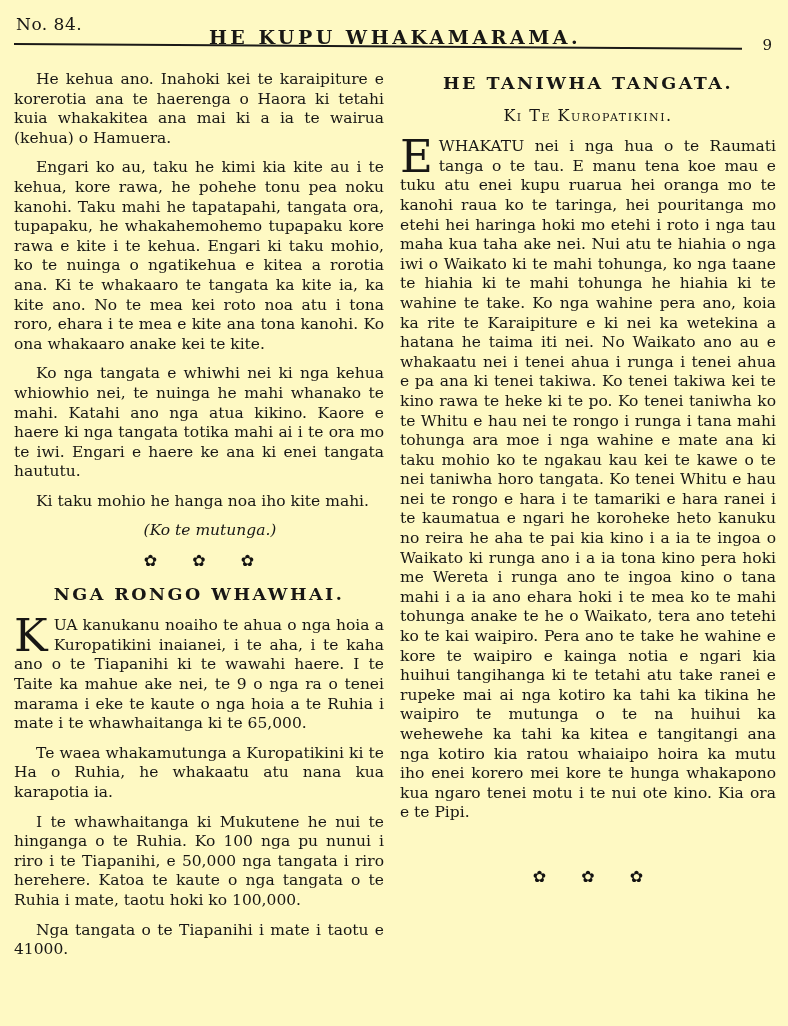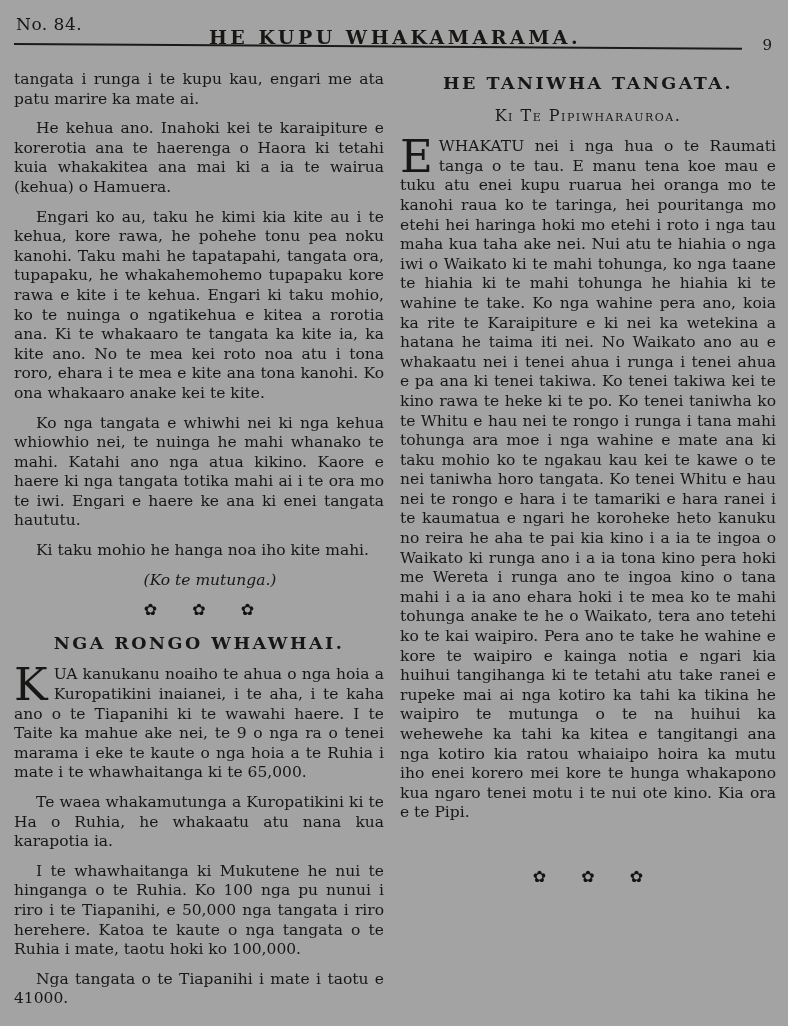--- a/index.html
+++ b/index.html
@@ -1,20 +1,20 @@
 <!DOCTYPE html>
 <html><head>
 <meta charset="utf-8">
 <style>
   html, body { margin: 0; padding: 0; background: #d8d6d0; }
   .page {
     position: relative;
     width: 788px; height: 1026px;
     margin: 0 auto;
-    background: #a3a3a3;
+    background: #fef9c3;
     color: #181715;
     font-family: "DejaVu Serif", "Liberation Serif", serif;
     box-sizing: border-box;
     padding: 8px 12px 0 14px;
     overflow: hidden;
   }
   
   .masthead { position: relative; height: 52px; }
   .issue { position: absolute; left: 2px; top: 6px; font-size: 17px; letter-spacing: 0.5px; }
   .title {
@@ -71,38 +71,37 @@
   <header class="masthead">
     <span class="issue">No. 84.</span>
     <h1 class="title">HE KUPU WHAKAMARAMA.</h1>
     <span class="pagenum">9</span>
     <div class="rule"></div>
   </header>
 
   <div class="columns">
 
     <section class="col left">
-      <p class="noindent">tangata i runga i te kupu kau, engari me ata patu marire ka mate ai.</p>
 
       <p>He kehua ano. Inahoki kei te karaipiture e korerotia ana te haerenga o Haora ki tetahi kuia whakakitea ana mai ki a ia te wairua (kehua) o Hamuera.</p>
       <p>Engari ko au, taku he kimi kia kite au i te kehua, kore rawa, he pohehe tonu pea noku kanohi. Taku mahi he tapatapahi, tangata ora, tupapaku, he whakahemohemo tupapaku kore rawa e kite i te kehua. Engari ki taku mohio, ko te nuinga o ngatikehua e kitea a rorotia ana. Ki te whakaaro te tangata ka kite ia, ka kite ano. No te mea kei roto noa atu i tona roro, ehara i te mea e kite ana tona kanohi. Ko ona whakaaro anake kei te kite.</p>
       <p>Ko nga tangata e whiwhi nei ki nga kehua whiowhio nei, te nuinga he mahi whanako te mahi. Katahi ano nga atua kikino. Kaore e haere ki nga tangata totika mahi ai i te ora mo te iwi. Engari e haere ke ana ki enei tangata haututu.</p>
       <p>Ki taku mohio he hanga noa iho kite mahi.</p>
       <p class="closing">(Ko te mutunga.)</p>
 
       <div class="ornament">✿ ✿ ✿</div>
 
       <h2 class="art-head">NGA RONGO WHAWHAI.</h2>
       <p class="noindent"><span class="dropcap">K</span><span>UA kanukanu noaiho te ahua o nga hoia a Kuropatikini inaianei, i te aha, i te kaha ano o te Tiapanihi ki te wawahi haere. I te Taite ka mahue ake nei, te 9 o nga ra o tenei marama i eke te kaute o nga hoia a te Ruhia i mate i te whawhaitanga ki te 65,000.</span></p>
       <p>Te waea whakamutunga a Kuropatikini ki te Ha o Ruhia, he whakaatu atu nana kua karapotia ia.</p>
       <p>I te whawhaitanga ki Mukutene he nui te hinganga o te Ruhia. Ko 100 nga pu nunui i riro i te Tiapanihi, e 50,000 nga tangata i riro herehere. Katoa te kaute o nga tangata o te Ruhia i mate, taotu hoki ko 100,000.</p>
       <p>Nga tangata o te Tiapanihi i mate i taotu e 41000.</p>
     </section>
 
     <section class="col right">
       <h2 class="art-head">HE TANIWHA TANGATA.</h2>
-      <h3 class="sc-head sub">Ki Te Pipiwharauroa.</h3>
+      <h3 class="sc-head sub">Ki Te Kuropatikini.</h3>
       <p class="noindent"><span class="dropcap">E</span><span>WHAKATU nei i nga hua o te Raumati tanga o te tau. E manu tena koe mau e tuku atu enei kupu ruarua hei oranga mo te kanohi raua ko te taringa, hei pouritanga mo etehi hei haringa hoki mo etehi i roto i nga tau maha kua taha ake nei. Nui atu te hiahia o nga iwi o Waikato ki te mahi tohunga, ko nga taane te hiahia ki te mahi tohunga he hiahia ki te wahine te take. Ko nga wahine pera ano, koia ka rite te Karaipiture e ki nei ka wetekina a hatana he taima iti nei. No Waikato ano au e whakaatu nei i tenei ahua i runga i tenei ahua e pa ana ki tenei takiwa. Ko tenei takiwa kei te kino rawa te heke ki te po. Ko tenei taniwha ko te Whitu e hau nei te rongo i runga i tana mahi tohunga ara moe i nga wahine e mate ana ki taku mohio ko te ngakau kau kei te kawe o te nei taniwha horo tangata. Ko tenei Whitu e hau nei te rongo e hara i te tamariki e hara ranei i te kaumatua e ngari he koroheke heto kanuku no reira he aha te pai kia kino i a ia te ingoa o Waikato ki runga ano i a ia tona kino pera hoki me Wereta i runga ano te ingoa kino o tana mahi i a ia ano ehara hoki i te mea ko te mahi tohunga anake te he o Waikato, tera ano tetehi ko te kai waipiro. Pera ano te take he wahine e kore te waipiro e kainga notia e ngari kia huihui tangihanga ki te tetahi atu take ranei e rupeke mai ai nga kotiro ka tahi ka tikina he waipiro te mutunga o te na huihui ka wehewehe ka tahi ka kitea e tangitangi ana nga kotiro kia ratou whaiaipo hoira ka mutu iho enei korero mei kore te hunga whakapono kua ngaro tenei motu i te nui ote kino. Kia ora e te Pipi.</span></p>
       <div class="ornament tall">✿ ✿ ✿</div>
     </section>
 
   </div>
 </div>
 
 </body></html>

